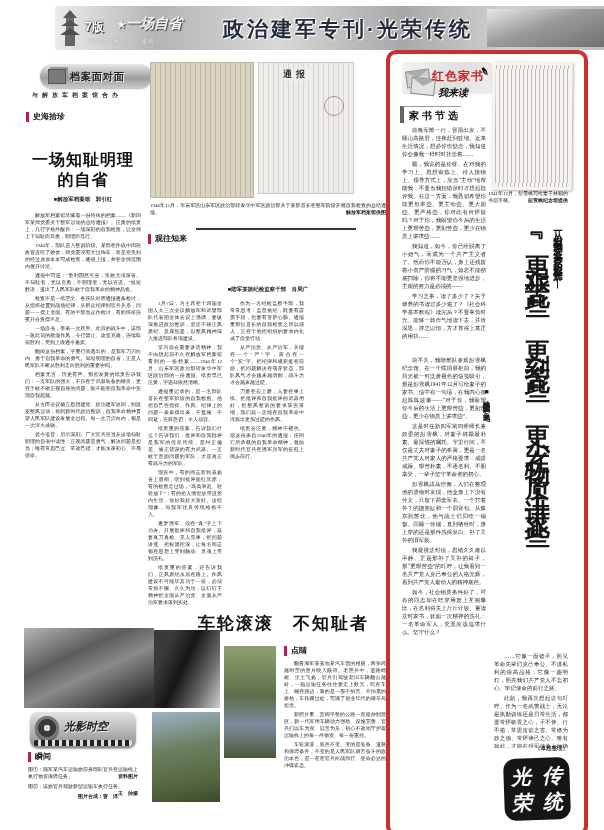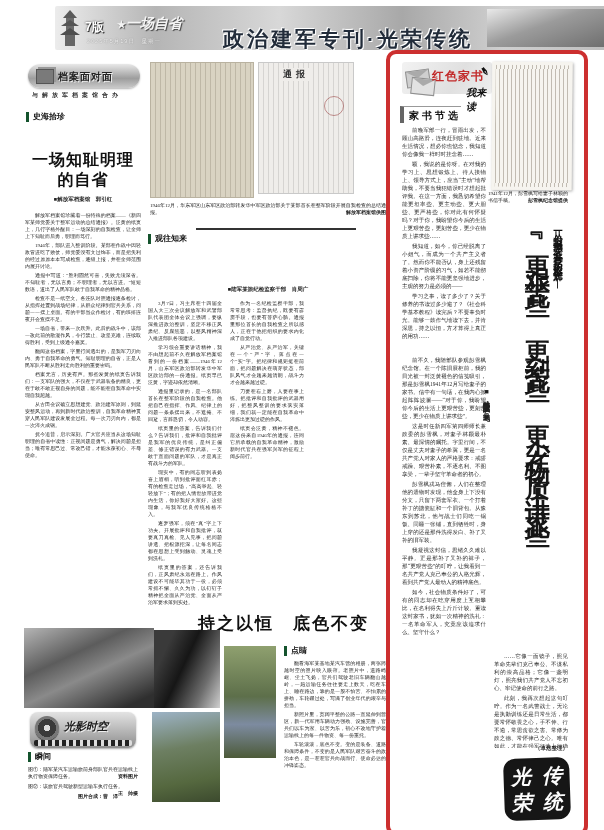--- a/index.html
+++ b/index.html
@@ -12,25 +12,25 @@
     border-radius:2px;overflow:hidden;}
   .banner .house{position:absolute;right:10px;top:3px;width:118px;height:38px;
     background:linear-gradient(160deg,#e9e9e9,#9b9b9b 45%,#6f6f6f);}
   .banner .pg{position:absolute;left:30px;top:13px;font:bold 12px "Liberation Sans",sans-serif;
     color:#fff;text-shadow:0 0 2px #333,1px 1px 0 #333;}
   .banner .paper{position:absolute;left:62px;top:9px;font:bold italic 14px "Liberation Serif",serif;
     color:#f4f4f4;text-shadow:1px 1px 1px #444;}
   .banner .star{color:#f4f4f4;font-style:normal;font-size:10px;}
   .banner .date{position:absolute;left:32px;top:32px;font:5.5px "Liberation Sans",sans-serif;
     color:#fdfdfd;text-shadow:0 0 1px #555;letter-spacing:1px;}
-  .banner .title{position:absolute;left:168px;top:19px;font:bold 21px "Liberation Sans",sans-serif;
+  .banner .title{position:absolute;left:168px;top:9px;font:bold 21px "Liberation Sans",sans-serif;
     color:#222c3a;letter-spacing:3px;text-shadow:1px 1px 0 #fff,-1px -1px 0 #fff,0 0 2px #fff;}
   .pagoda{position:absolute;left:4px;top:4px;width:22px;height:36px;}
   
-  .seclab{font:bold 8px "Liberation Sans",sans-serif;color:#111;border-left:3px solid #14532d;padding-left:4px;line-height:10px;}
+  .seclab{font:bold 8px "Liberation Sans",sans-serif;color:#111;border-left:3px solid #be185d;padding-left:4px;line-height:10px;}
   .body5{font-size:5px;line-height:7px;text-align:justify;color:#2a2a2a;}
   .body5 p,.body55 p{margin:0 0 2px;text-indent:10px;}
   .body55{font-size:5.5px;line-height:8px;text-align:justify;color:#2a2a2a;}
   .byline{font:bold 5.5px "Liberation Sans",sans-serif;color:#222;text-align:center;}
   .credit{float:right;font-weight:bold;}
   .capt{font-size:5px;line-height:7px;text-align:justify;color:#222;}
   
   .doc1{background:#d9d3c2;box-shadow:0 0 0 1px #b9b2a0 inset;
     background-image:repeating-linear-gradient(90deg,rgba(70,60,40,.18) 0 1px,transparent 1px 5px);}
   .doc2{background:#efedea;box-shadow:0 0 0 1px #c9c9c9 inset;
@@ -39,42 +39,42 @@
     letter-spacing:4px;background:#efedea;padding:0 2px;}
   .stamp{position:absolute;right:10px;top:34px;width:18px;height:18px;border:1px solid rgba(150,60,60,.55);border-radius:50%;}
   .letterphoto{background:#f6f4ef;box-shadow:1px 1px 3px rgba(0,0,0,.35);transform:rotate(.5deg);
     background-image:repeating-linear-gradient(90deg,rgba(70,55,35,.30) 0 1px,transparent 1px 4px);
     border:3px solid #f6f4ef;}
   .bwphoto{background:linear-gradient(155deg,#b5b5b5,#5c5c5c 35%,#8a8a8a 55%,#2f2f2f 90%);}
   .curl{background:linear-gradient(115deg,#3a3a3a 20%,#161616 45%,#6e6e6e 75%,#d0d0d0);}
   .colphoto1{background:linear-gradient(180deg,#8fa06f,#5d6f4a 45%,#7d8ba0 70%,#4c5a38);}
   .colphoto2{background:linear-gradient(170deg,#9db3c6,#6d7f62 40%,#55683f 75%,#3c4a2e);}
   
-  .dangan{left:28px;top:64px;width:112px;height:24px;border-radius:12px;
+  .dangan{left:40px;top:64px;width:112px;height:24px;border-radius:12px;
     background:linear-gradient(180deg,#e8e8e8,#9d9d9d 60%,#c9c9c9);box-shadow:0 1px 2px rgba(0,0,0,.3);}
   .dangan .txt{position:absolute;left:30px;top:6px;font:bold 10px "Liberation Sans",sans-serif;color:#222;letter-spacing:1px;
     text-shadow:1px 1px 0 #eee;}
   .dangan .folder{position:absolute;left:8px;top:5px;width:16px;height:13px;background:#7a7a7a;border:1px solid #555;
     box-shadow:2px -2px 0 #999;}
   .dangan-sub{left:32px;top:91px;font:bold 6px "Liberation Sans",sans-serif;letter-spacing:4px;color:#333;}
   .moments-logo{left:30px;top:712px;width:106px;height:36px;border-radius:8px;
     background:linear-gradient(180deg,#e3e3e3,#8d8d8d);box-shadow:0 1px 2px rgba(0,0,0,.35);}
   .reel{position:absolute;left:5px;top:4px;width:24px;height:24px;border-radius:50%;
     background:radial-gradient(circle at 50% 50%,#ddd 0 3px,#3a3a3a 3px 9px,#777 9px 12px);box-shadow:0 1px 1px #333;}
   .moments-logo .txt{position:absolute;left:34px;top:7px;font:bold italic 11px "Liberation Sans",sans-serif;color:#1d1d1d;
     text-shadow:1px 1px 0 #eee;}
   .filmstrip{position:absolute;left:4px;bottom:2px;width:98px;height:6px;
     background:repeating-linear-gradient(90deg,#222 0 4px,#ddd 4px 7px);border-radius:2px;}
   .redletters-logo{left:12px;top:8px;width:90px;height:32px;
     background:linear-gradient(120deg,#f2f2f2,#e0e0e0 60%,#efefef);border-radius:3px;}
   .env{position:absolute;left:4px;top:8px;width:22px;height:15px;background:#cfcfcf;border:1px solid #8f8f8f;transform:rotate(-8deg);}
   .env:before{content:"";position:absolute;left:0;top:0;border:11px solid transparent;border-top:7px solid #aaa;width:0;}
   .env2{left:9px;top:16px;transform:rotate(6deg);background:#e2e2e2;}
   .redletters-logo .txt{position:absolute;left:30px;top:6px;font:bold 12px "Liberation Sans",sans-serif;color:#c22a2a;letter-spacing:1px;}
-  .redletters-logo .script{position:absolute;left:64px;top:24px;font:bold italic 10px "Liberation Serif",serif;color:#111;}
+  .redletters-logo .script{position:absolute;left:36px;top:24px;font:bold italic 10px "Liberation Serif",serif;color:#111;}
   .redletters-logo .pen{position:absolute;right:2px;top:2px;font-size:13px;color:#111;transform:rotate(55deg);}
   
   .redbox{left:386px;top:50px;width:194px;height:778px;border:4px solid #cc2f2f;border-radius:10px;background:#fff;}
   .vkicker{writing-mode:vertical-rl;font:bold 9.5px "Liberation Sans",sans-serif;letter-spacing:2.5px;line-height:12px;color:#111;}
   .vquote{writing-mode:vertical-rl;font:bold 25px "Liberation Sans",sans-serif;letter-spacing:12px;line-height:28px;color:#161616;}
   .vbyline{writing-mode:vertical-rl;font:bold 7px "Liberation Sans",sans-serif;line-height:9px;color:#222;letter-spacing:.5px;}
   .jieshu{font:bold 10px "Liberation Sans",sans-serif;letter-spacing:3px;border-left:4px solid #666;
     border-top:1px solid #999;padding:2px 0 0 5px;color:#111;}
   .seal{background:#161616;border-radius:10px;transform:rotate(-2deg);box-shadow:0 0 0 2px #161616;
     display:flex;flex-wrap:wrap;align-items:center;justify-content:center;}
@@ -148,21 +148,21 @@
       <p>纸页里的答案，告诉我们什么？告诉我们，批评和自我批评是我军的优良传统，是纠正偏差、修正错误的有力武器。一支敢于直面问题的军队，才是真正有战斗力的军队。</p>
       <p>现实中，有的同志听到表扬喜上眉梢，听到批评面红耳赤；有的检查走过场，“高高举起、轻轻放下”；有的把人情世故带进党内生活，你好我好大家好。这些现象，与我军优良传统格格不入。</p>
       <p>逐梦强军，须在“真”字上下功夫。开展批评和自我批评，就要真刀真枪、见人见事，把问题讲透、把根源挖深，让每名同志都在思想上受到触动、灵魂上受到洗礼。</p>
       <p>纸页里的答案，还告诉我们，正风肃纪永远在路上。作风建设不可能毕其功于一役，必须常抓不懈、久久为功，以钉钉子精神把全面从严治党、全面从严治军要求落到实处。</p>
       <p>作为一名纪检监察干部，我常常思考：监督执纪，既要有霹雳手段，也要有菩萨心肠。通报里那位首长的自我检查之所以感人，正在于他把组织的要求内化成了自觉行动。</p>
       <p>从严治党、从严治军，关键在一个“严”字，落点在一个“实”字。把纪律和规矩挺在前面，把问题解决在萌芽状态，部队风气才会越来越清朗，战斗力才会越来越过硬。</p>
       <p>刀要在石上磨，人要在事上练。把批评和自我批评的武器用好，把整风整训的要求落实落细，我们就一定能在自我革命中淬炼出更加过硬的作风。</p>
       <p>纸页会泛黄，精神不褪色。愿这份来自1946年的通报，连同它所承载的自我革命精神，激励新时代官兵在强军兴军的征程上阔步前行。</p>
     </div>
 
-  <div class="abs h-wheel" style="left:198px;top:612px;width:200px;">持之以恒　底色不变</div>
+  <div class="abs h-wheel" style="left:198px;top:612px;width:200px;">车轮滚滚　不知耻者</div>
   <div class="abs colphoto1" style="left:224px;top:646px;width:52px;height:112px;"></div>
   <div class="abs seclab" style="left:284px;top:646px;">点睛</div>
   <div class="abs body5" style="left:284px;top:660px;width:102px;height:164px;overflow:hidden;">
       <p>翻看海军某基地某汽车营的相册，两张跨越时空的照片映入眼帘。老照片中，道路崎岖、尘土飞扬，官兵们驾驶老旧车辆翻山越岭，一趟运输任务往往要走上数天，吃在车上、睡在路边，靠的是一股不怕苦、不怕累的拼劲，车轮碾过处，写满了创业年代的艰辛与担当。</p>
       <p>新照片里，宽阔平整的公路一直延伸到营区，新一代军用车辆动力强劲、设施完善，官兵们以车为家、以苦为乐，初心不改地守护着运输线上的每一件物资、每一份重托。</p>
       <p>车轮滚滚，底色不变。变的是装备、道路和保障条件，不变的是人民军队艰苦奋斗的政治本色，是一茬茬官兵向战而行、使命必达的冲锋姿态。</p>
     </div>
 
   <div class="abs bwphoto" style="left:24px;top:628px;width:130px;height:80px;"></div>
   <div class="abs curl" style="left:154px;top:630px;width:66px;height:78px;"></div>

